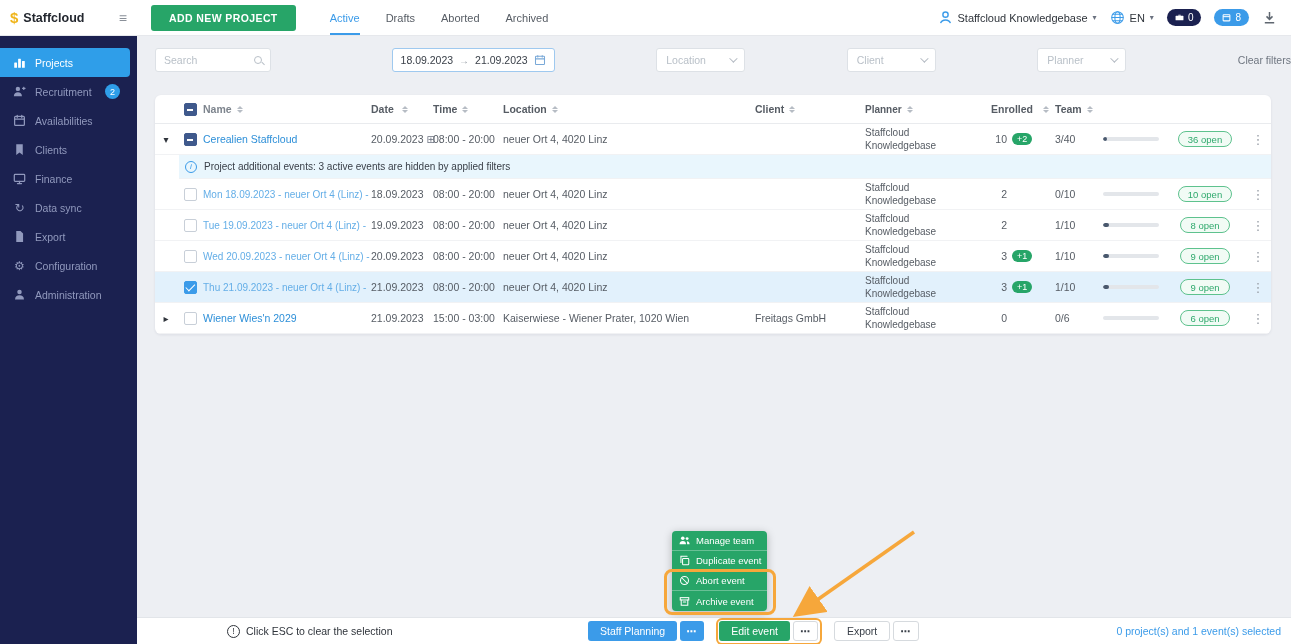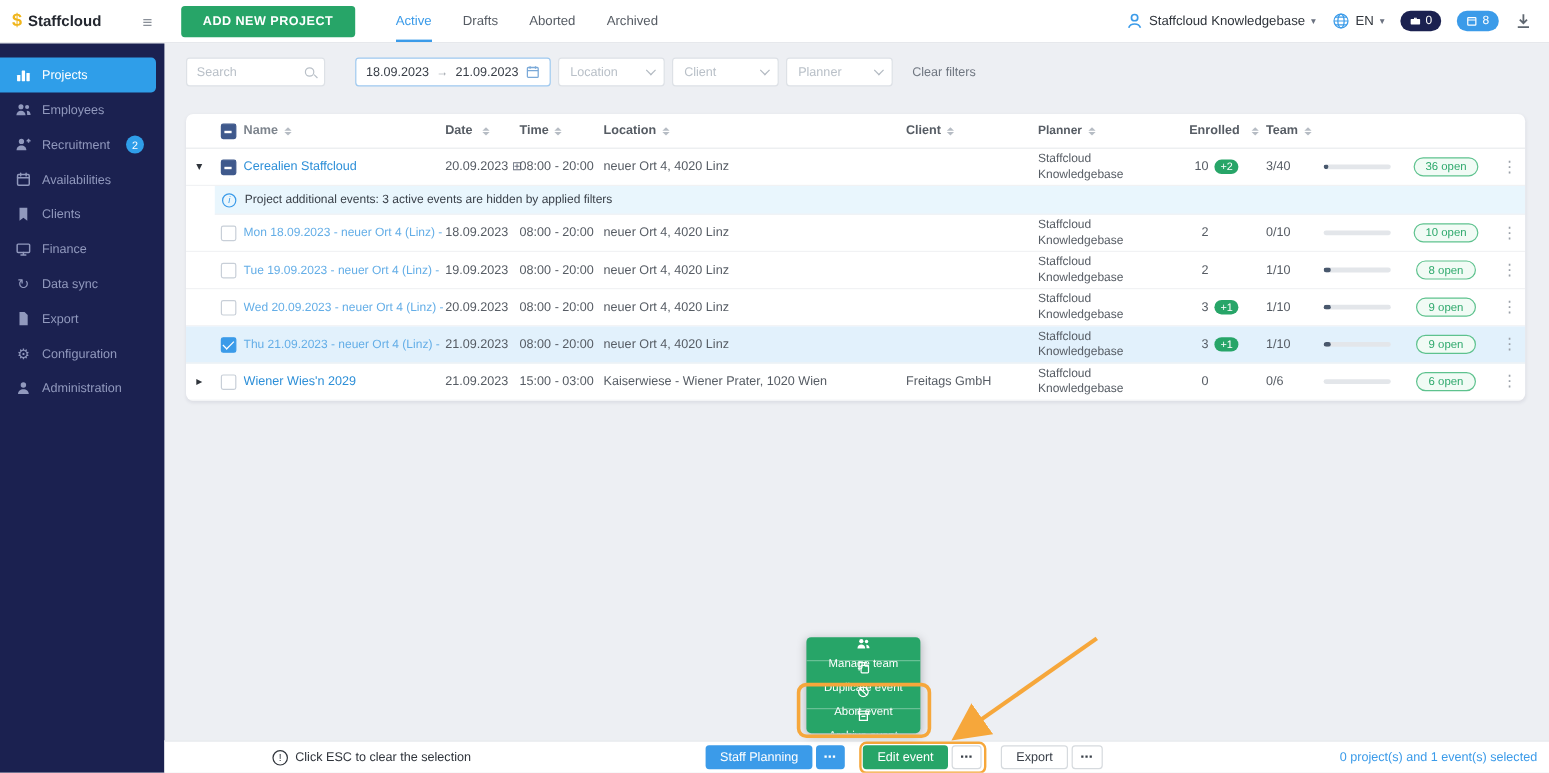--- a/index.html
+++ b/index.html
@@ -36,21 +36,21 @@
   .s-badge{margin-left:auto;margin-right:10px;background:#2f9ee9;color:#fff;width:15px;height:15px;border-radius:50%;font-size:9px;display:flex;align-items:center;justify-content:center;}
   .side-footer{position:absolute;bottom:3px;left:0;right:0;}
   .icn{display:inline-flex;width:13px;justify-content:center;}
   .icn svg{width:13px;height:13px;display:block;fill:currentColor;}
   .icn svg.st *{fill:none;stroke:currentColor;stroke-width:1.5;stroke-linecap:round;}
   .icn svg .fl{fill:currentColor;stroke:none;}
   .icn .uni{font-size:12px;line-height:1;}
 
   
   .main{position:absolute;left:137px;top:36px;right:0;bottom:27px;overflow:hidden;}
-  .filters{display:flex;align-items:center;padding:12px 0 0 18px;}
+  .filters{display:flex;align-items:center;padding:12px 0 0 18px;justify-content:space-between;}
   .search-box{width:116px;height:24px;border:1px solid #dde1e6;border-radius:3px;background:#fff;display:flex;align-items:center;padding:0 8px;margin-right:25px;}
   .search-box input{flex:1;min-width:0;border:0;outline:0;font-size:10.5px;color:#333;font-family:inherit;background:transparent;}
   .search-box input::placeholder{color:#b9c0c8;}
   .mag{position:relative;width:8px;height:8px;border:1.4px solid #b9c0c8;border-radius:50%;flex:none;}
   .mag::after{content:"";position:absolute;width:4px;height:1.4px;background:#b9c0c8;transform:rotate(45deg);right:-3.6px;bottom:-1px;}
   .date-range{height:24px;border:1px solid #9fc9ef;border-radius:3px;background:#fff;display:flex;align-items:center;gap:6px;padding:0 8px;font-size:10.5px;color:#3a4049;margin-right:6px;cursor:pointer;}
   .dr-arrow{color:#9aa0a8;font-size:10px;}
   .filter-select{width:89px;height:24px;border:1px solid #dde1e6;border-radius:3px;background:#fff;display:flex;align-items:center;justify-content:space-between;padding:0 9px;font-size:10.5px;color:#b9c0c8;margin-right:6px;cursor:pointer;}
   .chev{width:6px;height:6px;border-right:1.4px solid #b3bac2;border-bottom:1.4px solid #b3bac2;transform:rotate(45deg) translateY(-2px);}
   .clear-filters{font-size:10.5px;color:#6f7680;margin-left:10px;cursor:pointer;}
@@ -93,21 +93,21 @@
   .gpill{background:var(--green);color:#fff;border-radius:8px;padding:1px 5px;font-size:9px;}
   .openb{border:1px solid #5ec28e;color:#2fa96d;background:#f1fbf5;border-radius:9px;padding:1.5px 9px;font-size:9.5px;white-space:nowrap;}
   .track{position:relative;width:56px;height:4px;background:#e3e6ea;border-radius:2px;overflow:hidden;display:block;}
   .track .fill{position:absolute;left:0;top:0;bottom:0;background:#49586d;border-radius:2px;}
   .dplus{color:#6b7280;font-size:10px;}
   .info-row{height:24px;background:var(--info-row);margin-left:24px;padding-left:6px;gap:7px;font-size:10px;color:#3a4049;}
   .info-i{flex:none;width:12px;height:12px;border:1.1px solid var(--accent-blue);color:var(--accent-blue);border-radius:50%;font-size:8px;display:inline-flex;align-items:center;justify-content:center;font-style:italic;}
 
   
   .popup-menu{position:absolute;left:672px;top:531px;width:95px;background:var(--green);border-radius:4px;overflow:hidden;box-shadow:0 2px 8px rgba(0,0,0,.25);z-index:40;}
-  .pm-item{display:flex;align-items:center;gap:6px;height:20px;padding:0 7px;color:#fff;font-size:9.5px;border-bottom:1px solid rgba(255,255,255,.3);cursor:pointer;white-space:nowrap;flex-direction:column;}
+  .pm-item{display:flex;align-items:center;gap:6px;height:20px;padding:0 7px;color:#fff;font-size:9.5px;border-bottom:1px solid rgba(255,255,255,.3);cursor:pointer;white-space:nowrap;}
   .pm-item:last-child{border-bottom:0;}
   .pm-item .icn, .pm-item .icn svg{width:11px;height:11px;}
   .orange-box{position:absolute;left:664px;top:569px;width:112px;height:46px;border:3px solid var(--orange);border-radius:8px;z-index:45;pointer-events:none;}
   .arrow-svg{position:absolute;left:784px;top:526px;z-index:50;pointer-events:none;}
 
   
   .footer{position:absolute;left:137px;right:0;bottom:0;height:27px;background:#fff;border-top:1px solid #e2e5e9;z-index:30;}
   .esc-hint{position:absolute;left:90px;top:0;bottom:0;display:flex;align-items:center;gap:6px;font-size:10.5px;color:#2f343b;}
   .esc-i{width:13px;height:13px;border:1.3px solid #2f343b;border-radius:50%;display:inline-flex;align-items:center;justify-content:center;font-size:8.5px;}
   .fbtns{position:absolute;left:451px;top:0;bottom:0;display:flex;align-items:center;gap:12px;}
@@ -192,31 +192,20 @@
             <rect x="1.5" y="8" width="3.4" height="6.5" rx="0.5"></rect>
             <rect x="6.3" y="3.5" width="3.4" height="11" rx="0.5"></rect>
             <rect x="11.1" y="6" width="3.4" height="8.5" rx="0.5"></rect>
           </svg>
         </span>
         <span>Projects</span>
       </div>
       <div class="side-item">
         <span class="icn">
           <svg viewBox="0 0 16 16">
-            <circle cx="5.5" cy="4.8" r="2.6"></circle>
-            <path d="M.8 13.6c0-3 2.1-4.7 4.7-4.7s4.7 1.7 4.7 4.7z"></path>
-            <circle cx="11.8" cy="5.2" r="2.1"></circle>
-            <path d="M11.5 9c2.3 0 3.9 1.6 3.9 4.3h-3.5z"></path>
-          </svg>
-        </span>
-        <span>Employees</span>
-      </div>
-      <div class="side-item">
-        <span class="icn">
-          <svg viewBox="0 0 16 16">
             <circle cx="6" cy="4.8" r="2.7"></circle>
             <path d="M1 13.8c0-3.1 2.3-4.8 5-4.8s5 1.7 5 4.8z"></path>
             <rect x="11.2" y="3.4" width="4.2" height="1.5" rx="0.4"></rect>
             <rect x="12.5" y="2" width="1.5" height="4.2" rx="0.4"></rect>
           </svg>
         </span>
         <span>Recruitment</span>
         <span class="s-badge">2</span>
       </div>
       <div class="side-item">

